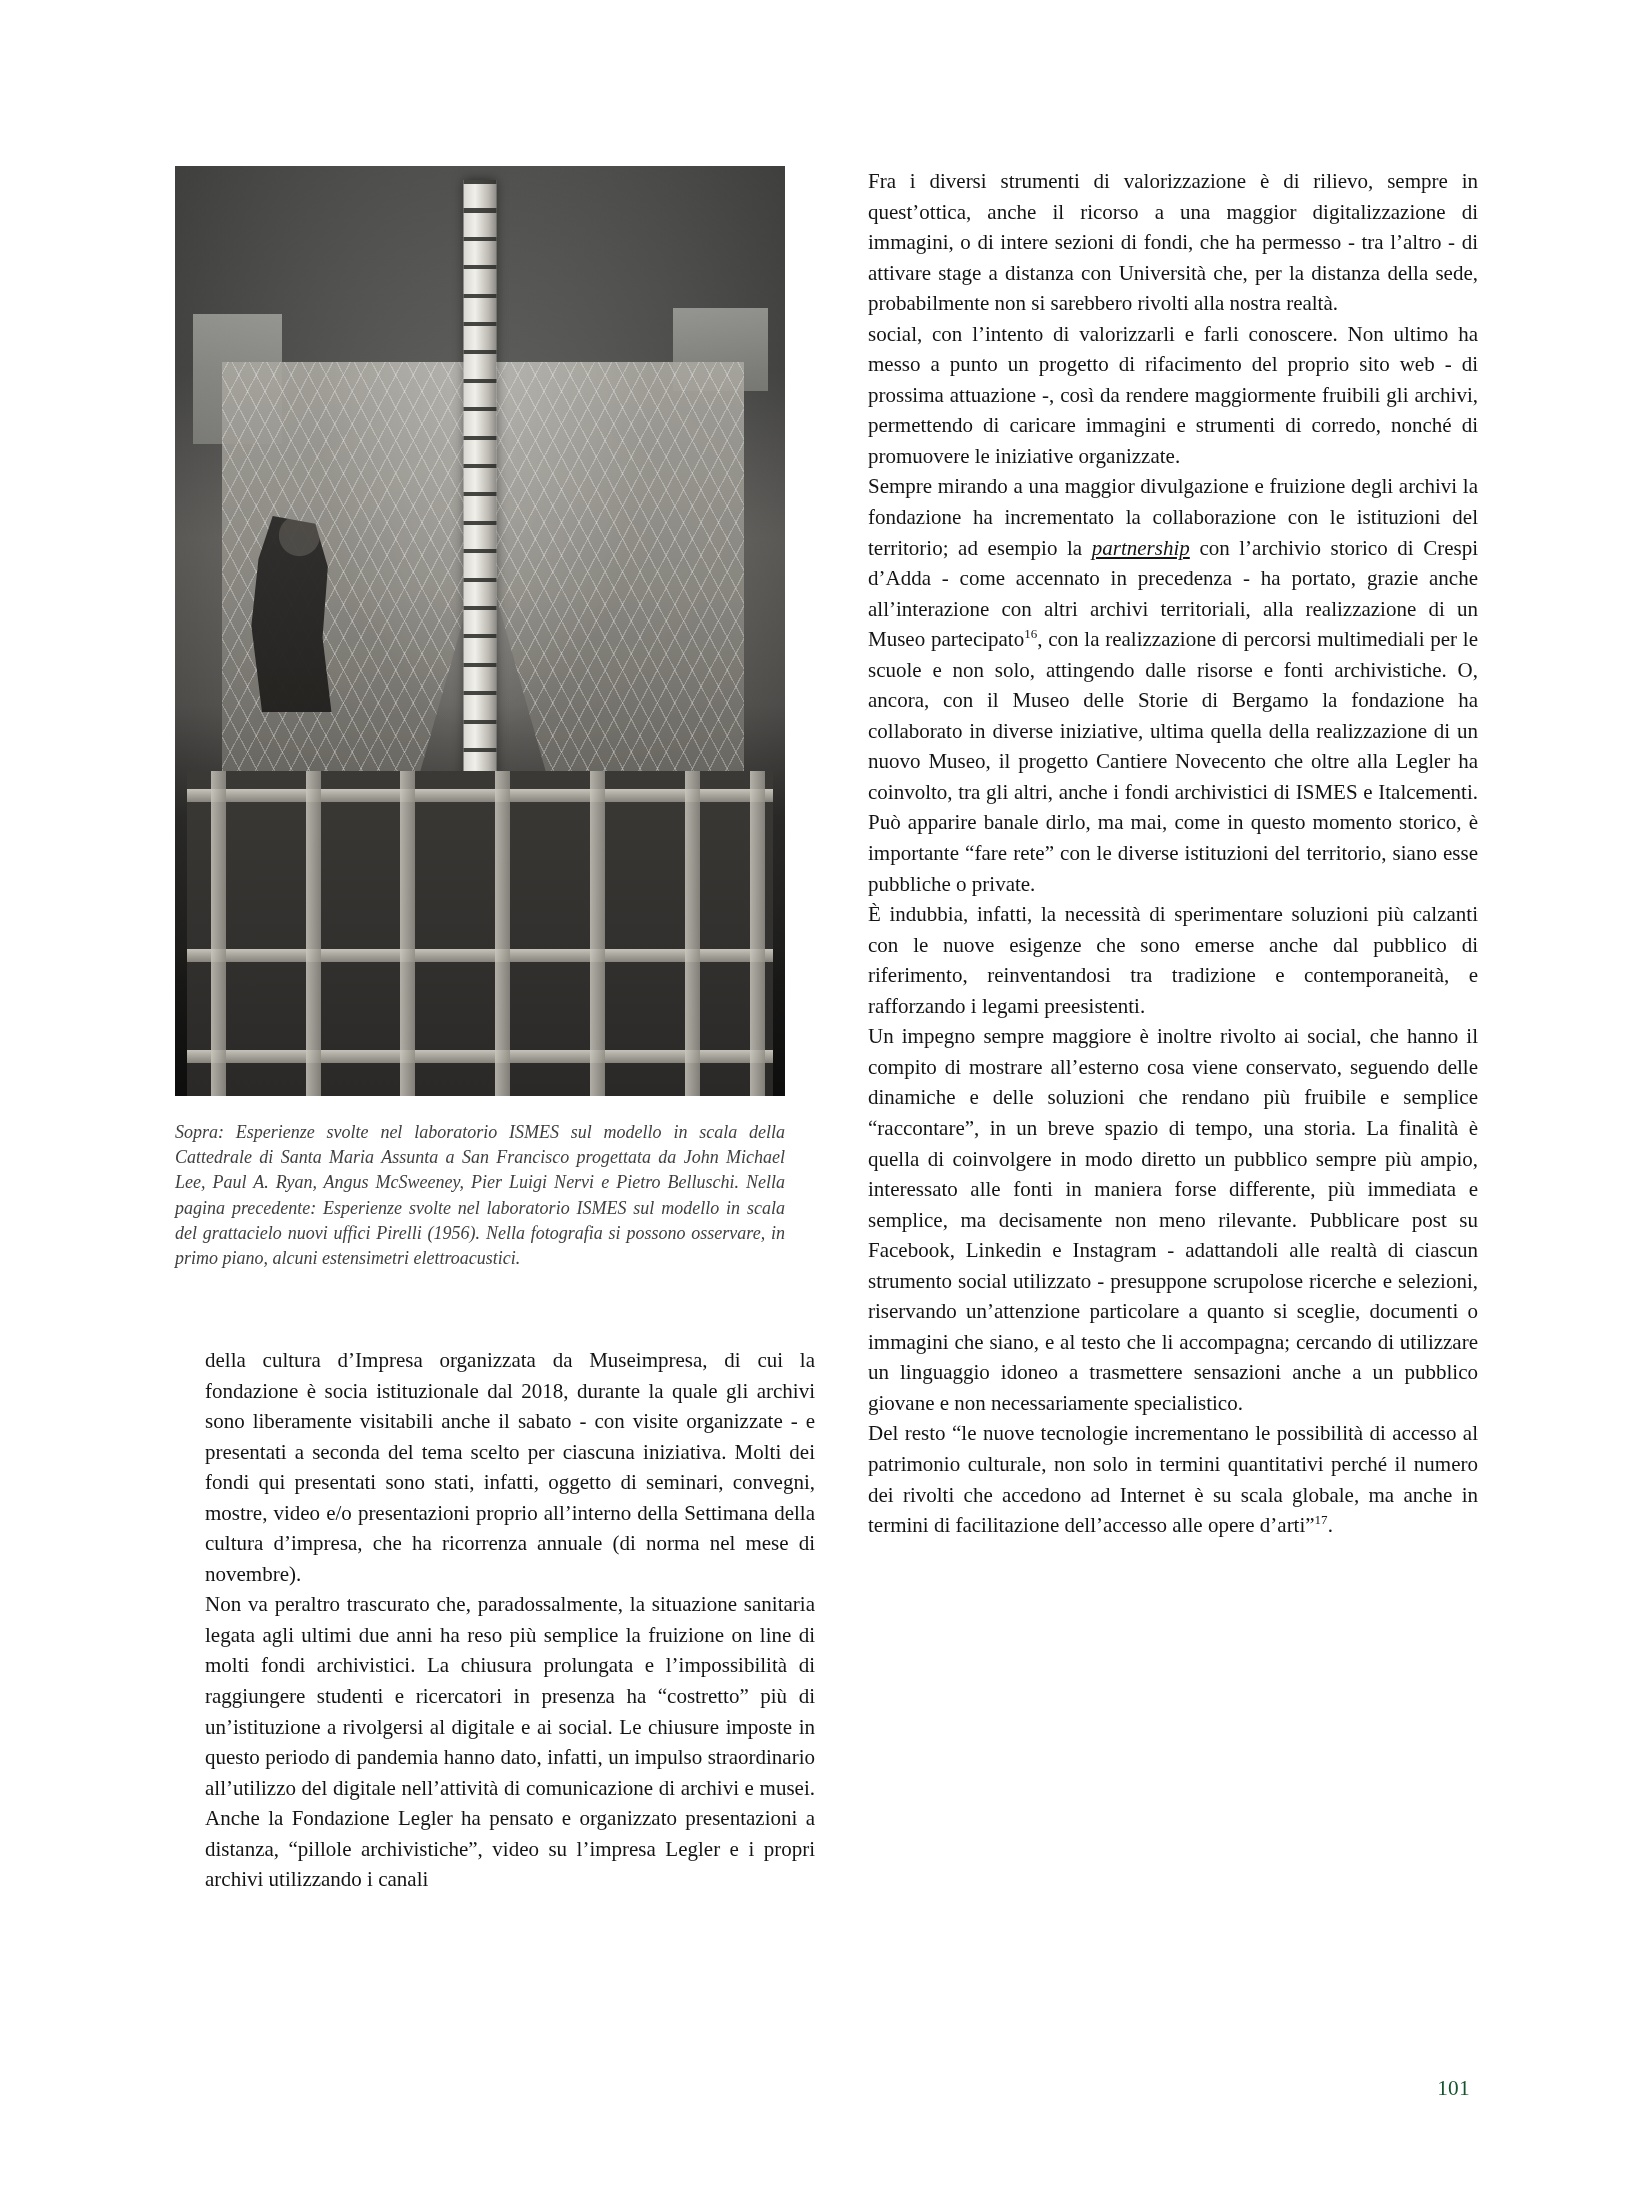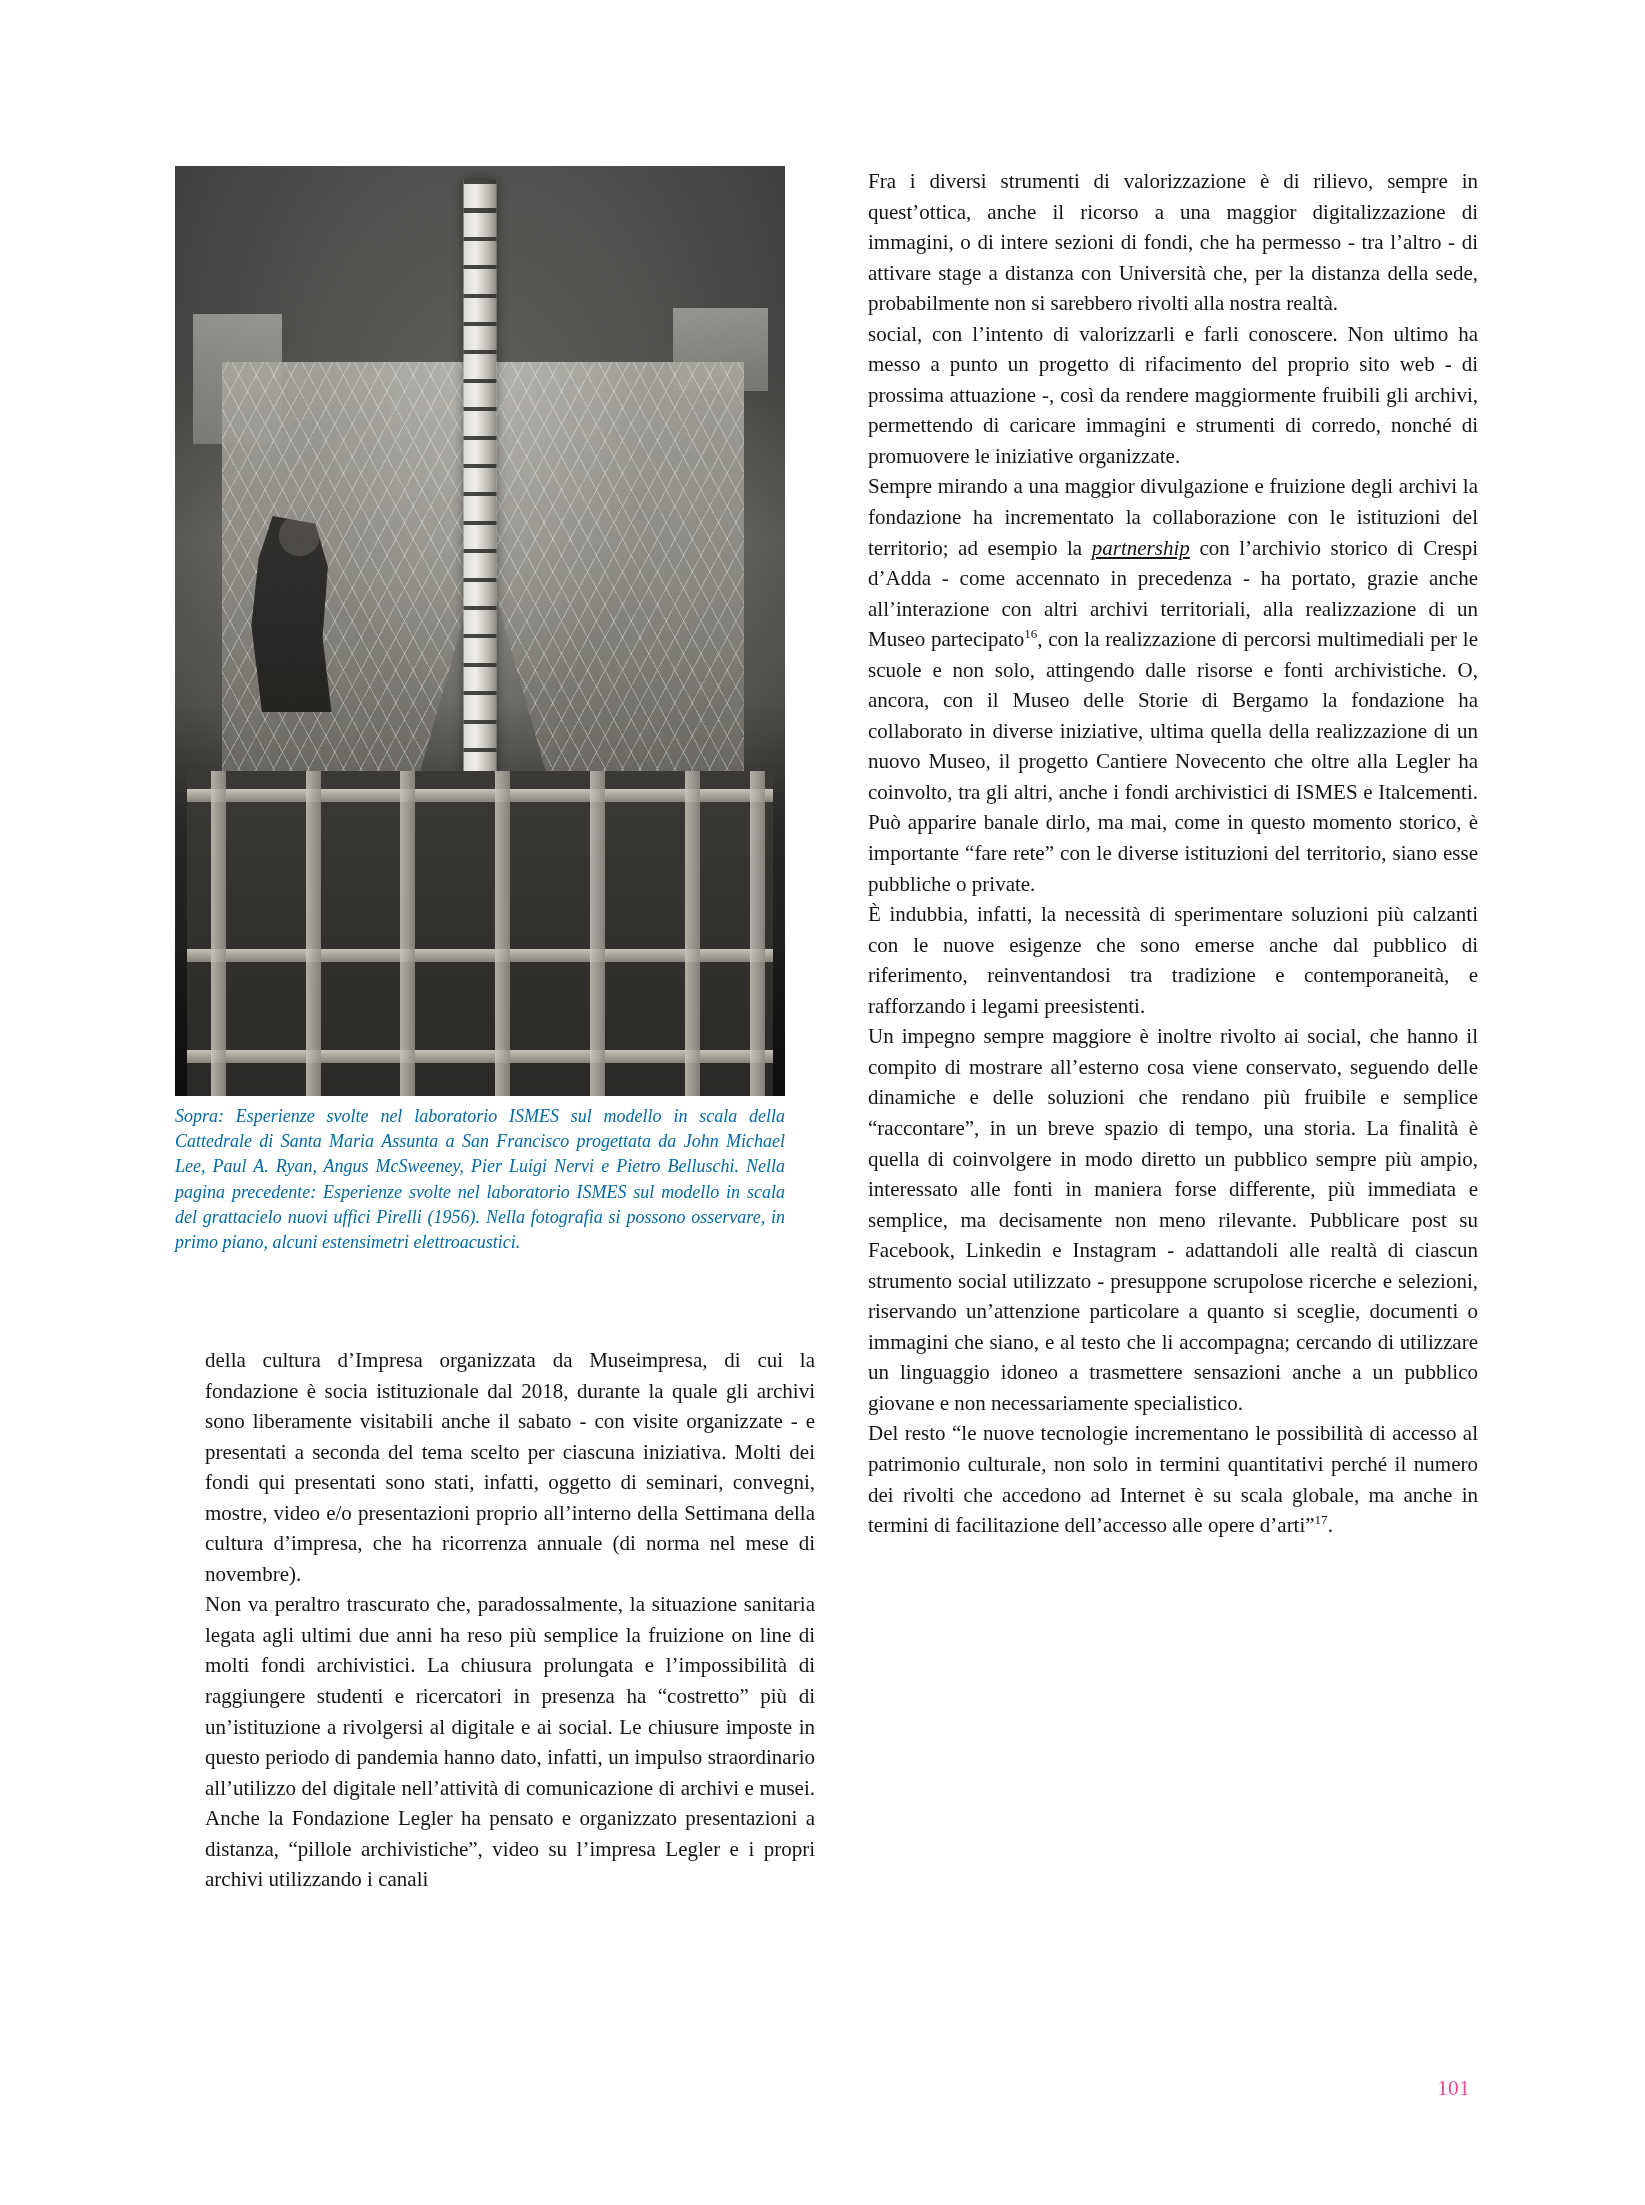--- a/index.html
+++ b/index.html
@@ -141,27 +141,27 @@
     height: 196px;
     background:
       radial-gradient(circle at 60% 10%, #4c4a46 0 20px, rgba(0,0,0,0) 21px),
       linear-gradient(to bottom, #2e2d2b 0%, #232220 100%);
     clip-path: polygon(30% 0%, 78% 4%, 92% 26%, 86% 62%, 96% 100%, 18% 100%, 6% 56%, 14% 22%);
     opacity: .97;
   }
 
   
   .caption {
-    margin-top: 8px;
+    margin-top: 24px;
     width: 610px;
     font-style: italic;
     font-size: 18px;
     line-height: 1.40;
     text-align: justify;
-    color: #0369a1;
+    color: #404040;
   }
 
   
   .body-text {
     font-size: 21px;
     line-height: 1.455;
     text-align: justify;
     text-justify: inter-word;
     color: #141414;
     hyphens: manual;
@@ -182,21 +182,21 @@
     width: 610px;
   }
   .it { font-style: italic; text-decoration: underline; }
   sup { font-size: .62em; vertical-align: super; line-height: 0; }
 
   .folio {
     position: absolute;
     right: 175px;
     bottom: 104px;
     font-size: 21.3px;
-    color: #ec4899;
+    color: #14532d;
     letter-spacing: 0.3px;
   }
 </style>
 </head>
 <body>
 
 <div class="page">
   <div class="content">
 
     <div class="col-left">

